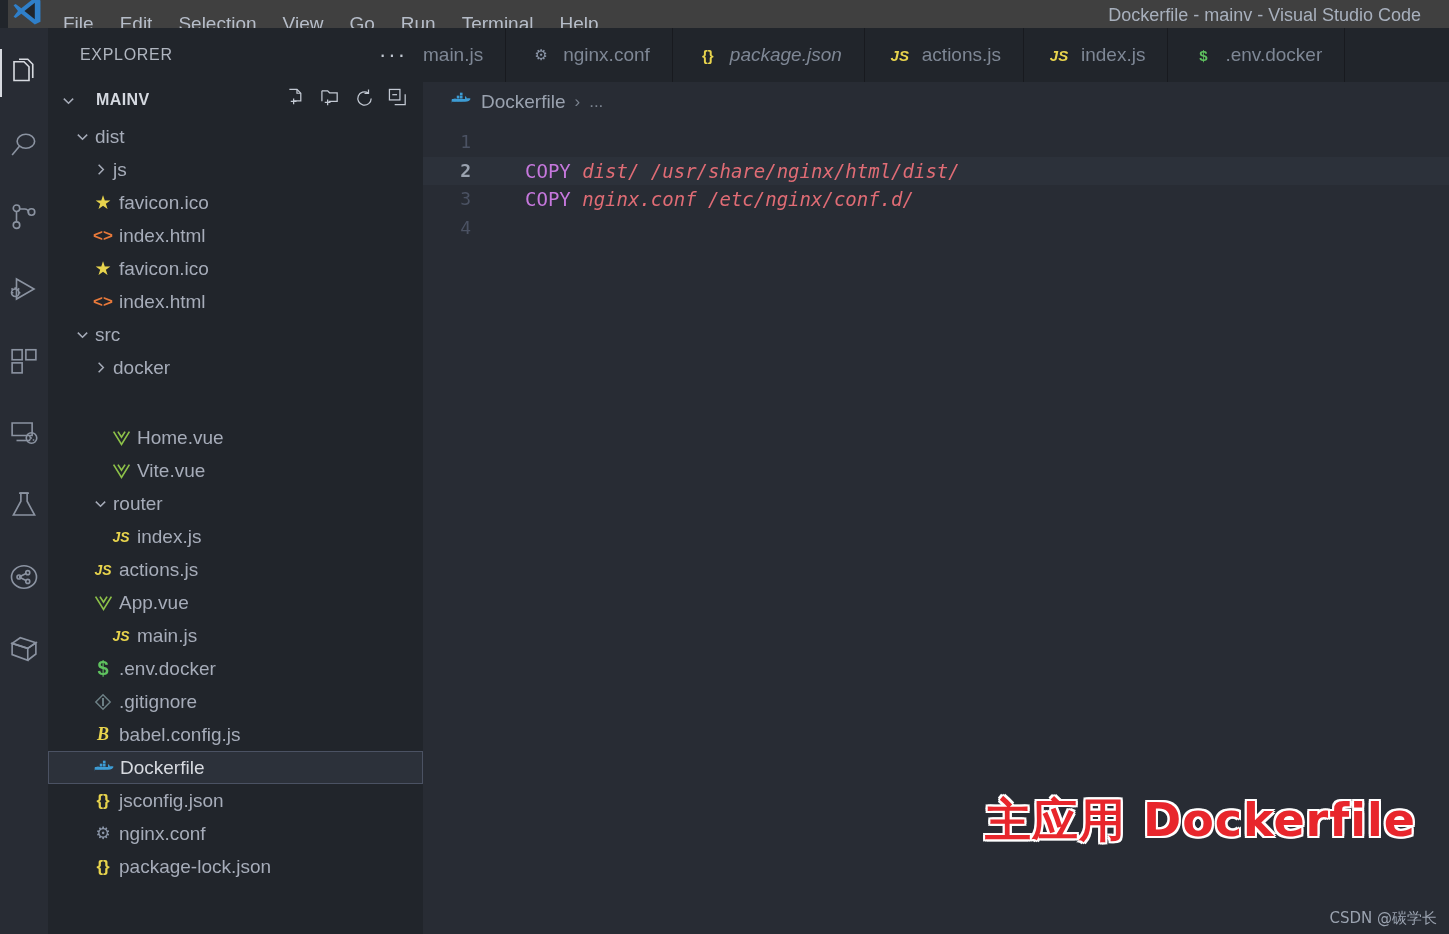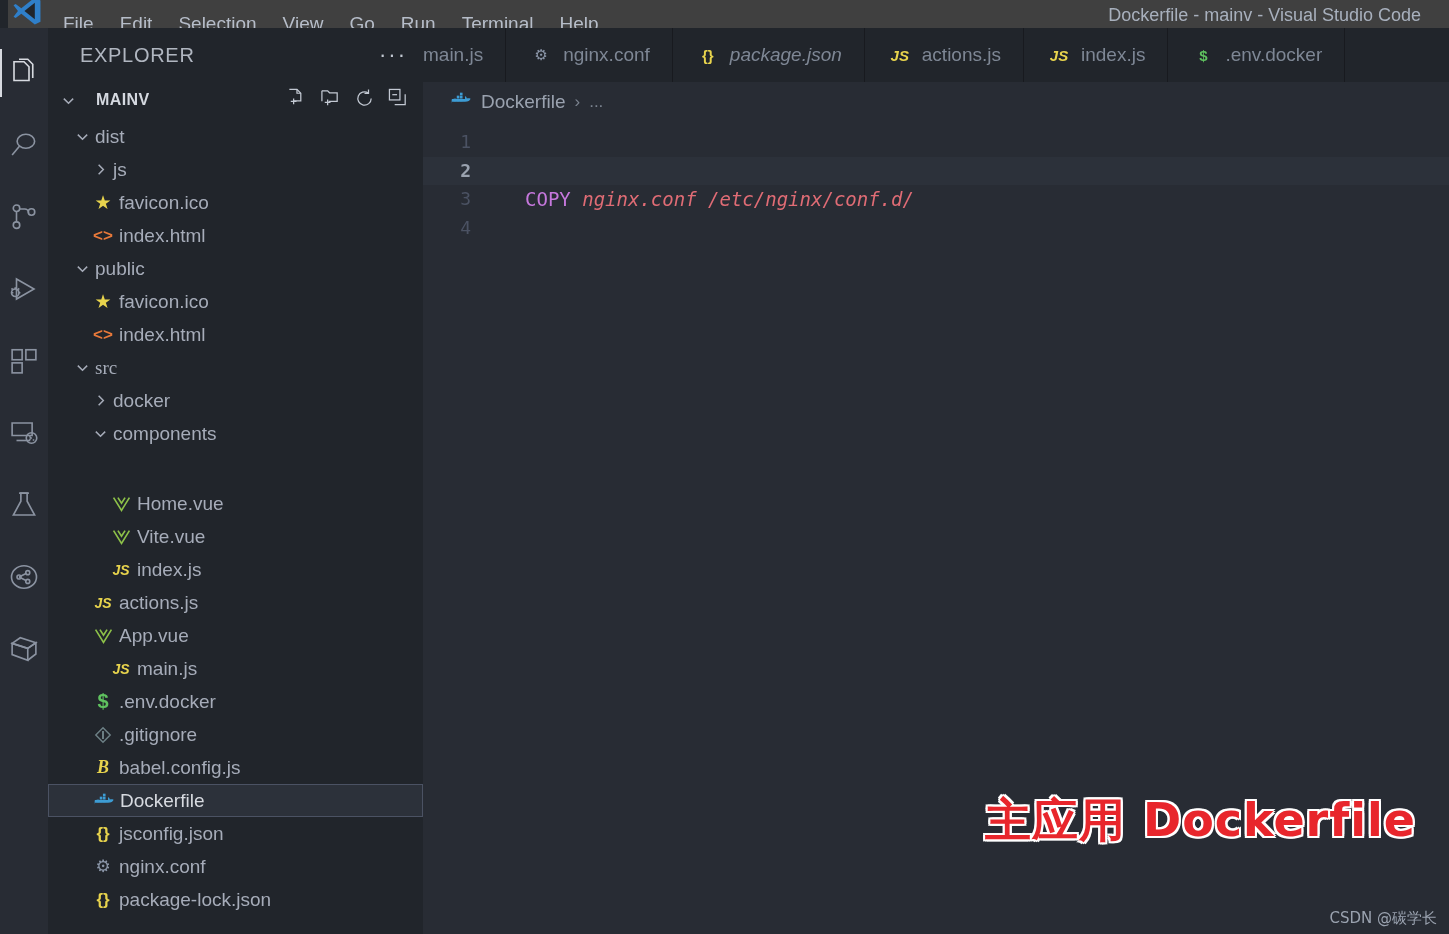--- a/index.html
+++ b/index.html
@@ -61,21 +61,21 @@
   .sidebar {
     position: absolute; left: 48px; top: 28px; width: 375px; height: 906px;
     background: #21252b;
     overflow: hidden;
   }
   .sb-header {
     height: 54px; display: flex; align-items: center;
     padding: 0 16px 0 32px; justify-content: space-between;
   }
   .sb-title {
-    color: #b0b6c0; font-size: 20px; letter-spacing: 0.7px;
+    color: #b0b6c0; font-size: 16px; letter-spacing: 0.7px;
   }
   .sb-dots { color: #c3c9d3; font-size: 22px; line-height: 10px; letter-spacing: 2px; }
 
   .folder-header {
     height: 36px; display: flex; align-items: center;
     padding-left: 10px; gap: 18px;
   }
   .folder-header .fh-name {
     color: #d5d9e0; font-size: 16px; font-weight: bold; letter-spacing: 0.4px;
   }
@@ -340,77 +340,69 @@
           <span class="tr-label">js</span>
         </div>
         <div class="tree-row" style="padding-left: 42px;">
           <span class="ficon ic-star">★</span>
           <span class="tr-label">favicon.ico</span>
         </div>
         <div class="tree-row" style="padding-left: 42px;">
           <span class="ficon ic-html">&lt;&gt;</span>
           <span class="tr-label">index.html</span>
         </div>
+        <div class="tree-row" style="padding-left: 42px;">
+          <span class="ficon ic-star">★</span>
+          <span class="tr-label">favicon.ico</span>
+        </div>
+        <div class="tree-row" style="padding-left: 42px;">
+          <span class="ficon ic-html">&lt;&gt;</span>
+          <span class="tr-label">index.html</span>
+        </div>
         <div class="tree-row" style="padding-left: 24px;">
           <span class="chev">
             <svg width="15" height="15" viewBox="0 0 16 16" fill="none" stroke="#a6acb9" stroke-width="1.6">
               <path d="M3 6 L8 11 L13 6"></path>
             </svg>
           </span>
-          <span class="tr-label">public</span>
-        </div>
-        <div class="tree-row" style="padding-left: 42px;">
-          <span class="ficon ic-star">★</span>
-          <span class="tr-label">favicon.ico</span>
-        </div>
-        <div class="tree-row" style="padding-left: 42px;">
-          <span class="ficon ic-html">&lt;&gt;</span>
-          <span class="tr-label">index.html</span>
-        </div>
-        <div class="tree-row" style="padding-left: 24px; font-family: Liberation Serif, serif;">
-          <span class="chev">
-            <svg width="15" height="15" viewBox="0 0 16 16" fill="none" stroke="#a6acb9" stroke-width="1.6">
-              <path d="M3 6 L8 11 L13 6"></path>
-            </svg>
-          </span>
           <span class="tr-label">src</span>
         </div>
         <div class="tree-row" style="padding-left: 42px;">
           <span class="chev">
             <svg width="15" height="15" viewBox="0 0 16 16" fill="none" stroke="#a6acb9" stroke-width="1.6">
               <path d="M6 3 L11 8 L6 13"></path>
             </svg>
           </span>
           <span class="tr-label">docker</span>
-        </div>
-        <div class="tree-row" style="padding-left: 42px;">
-          <span class="chev">
-            <svg width="15" height="15" viewBox="0 0 16 16" fill="none" stroke="#a6acb9" stroke-width="1.6">
-              <path d="M3 6 L8 11 L13 6"></path>
-            </svg>
-          </span>
-          <span class="tr-label">components</span>
         </div>
         <div class="tree-row" style="padding-left: 60px; margin-top: 37px;">
           <span class="ficon ic-vue">
             <svg width="19" height="16" viewBox="0 0 24 20" fill="none" stroke="#8dc149" stroke-width="2.1">
               <path d="M2 2 L12 18 L22 2"></path>
               <path d="M7.5 2 L12 9 L16.5 2"></path>
             </svg>
           </span>
           <span class="tr-label">Home.vue</span>
         </div>
         <div class="tree-row" style="padding-left: 60px;">
           <span class="ficon ic-vue">
             <svg width="19" height="16" viewBox="0 0 24 20" fill="none" stroke="#8dc149" stroke-width="2.1">
               <path d="M2 2 L12 18 L22 2"></path>
               <path d="M7.5 2 L12 9 L16.5 2"></path>
             </svg>
           </span>
           <span class="tr-label">Vite.vue</span>
+        </div>
+        <div class="tree-row" style="padding-left: 42px;">
+          <span class="chev">
+            <svg width="15" height="15" viewBox="0 0 16 16" fill="none" stroke="#a6acb9" stroke-width="1.6">
+              <path d="M3 6 L8 11 L13 6"></path>
+            </svg>
+          </span>
+          <span class="tr-label">router</span>
         </div>
         <div class="tree-row" style="padding-left: 60px;">
           <span class="ficon ic-js">JS</span>
           <span class="tr-label">index.js</span>
         </div>
         <div class="tree-row" style="padding-left: 42px;">
           <span class="ficon ic-js">JS</span>
           <span class="tr-label">actions.js</span>
         </div>
         <div class="tree-row" style="padding-left: 42px;">
@@ -517,20 +509,21 @@
       <span class="bc-sep">›</span>
       <span class="bc-sep">...</span>
     </div>
 
     <div class="code-wrap" id="code-wrap">
         <div class="code-line">
           <span class="ln">1</span>
         </div>
         <div class="code-line active">
           <span class="ln">2</span>
+          <span class="ln-code"><span class="kw">COPY</span><span> </span><span class="path">dist/ /usr/share/nginx/html/dist/</span></span>
         </div>
         <div class="code-line">
           <span class="ln">3</span>
           <span class="ln-code"><span class="kw">COPY</span><span> </span><span class="path">nginx.conf /etc/nginx/conf.d/</span></span>
         </div>
         <div class="code-line">
           <span class="ln">4</span>
           <span class="ln-code"></span>
         </div>
       </div>

